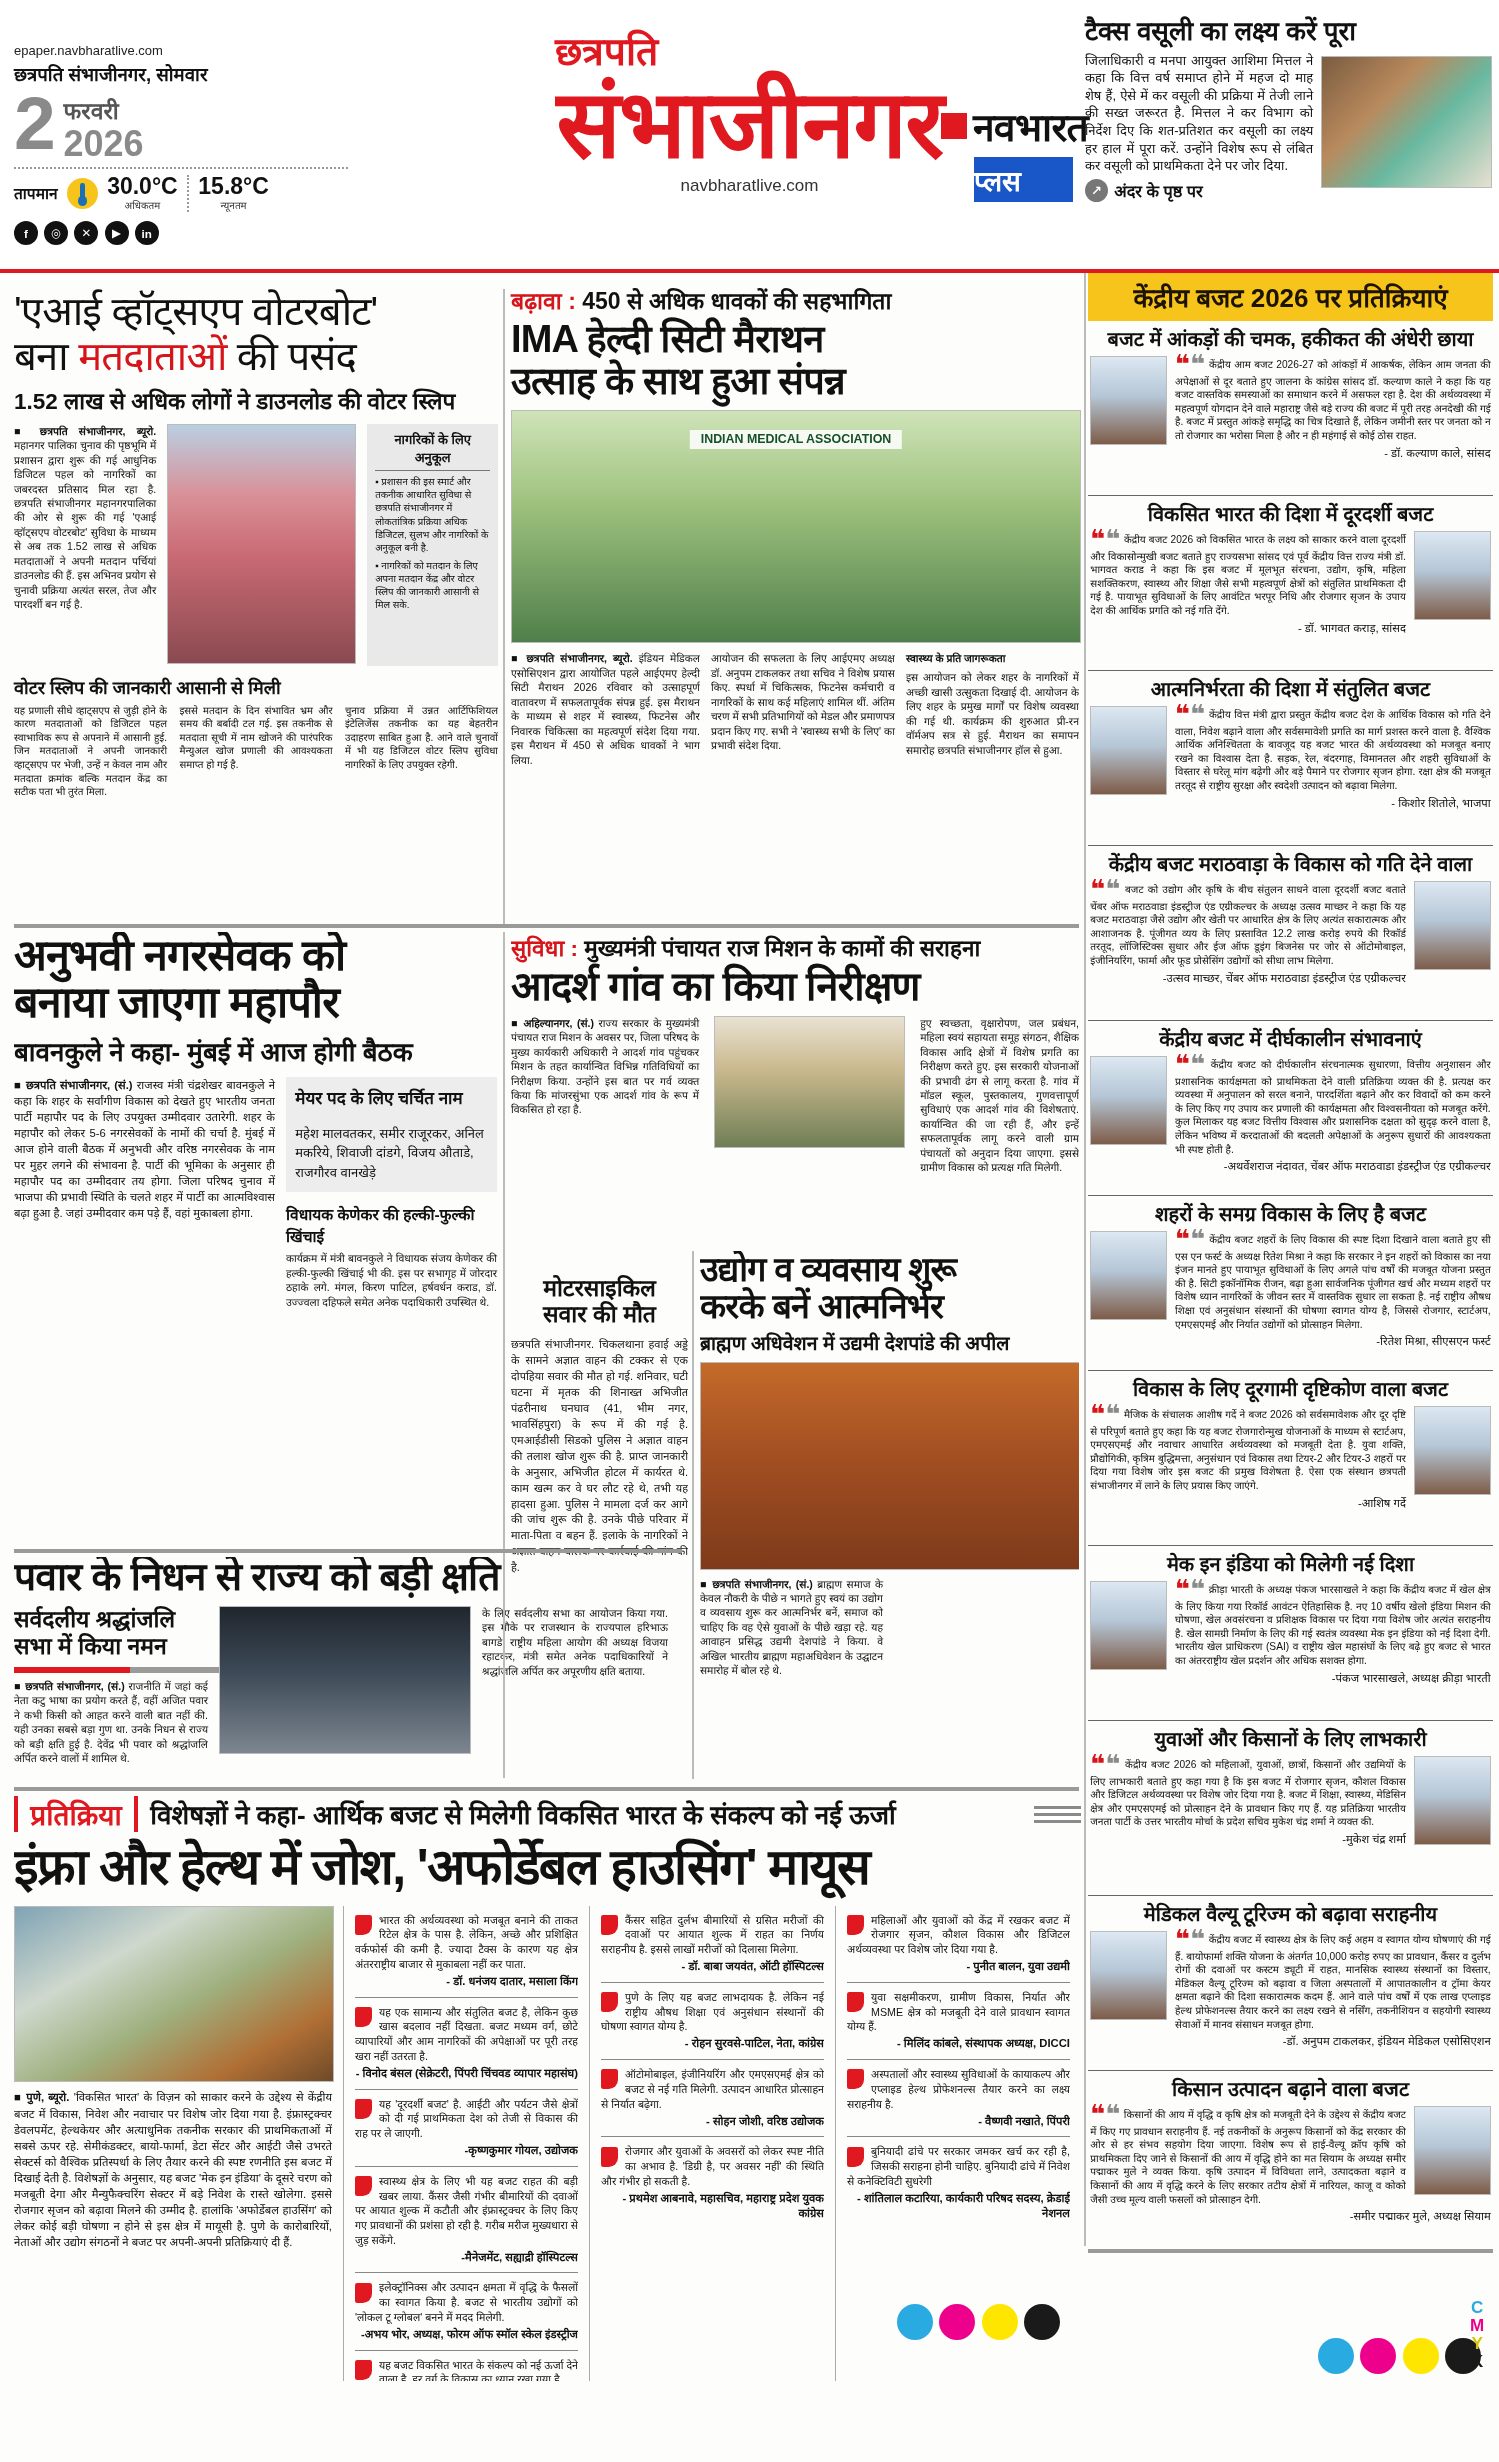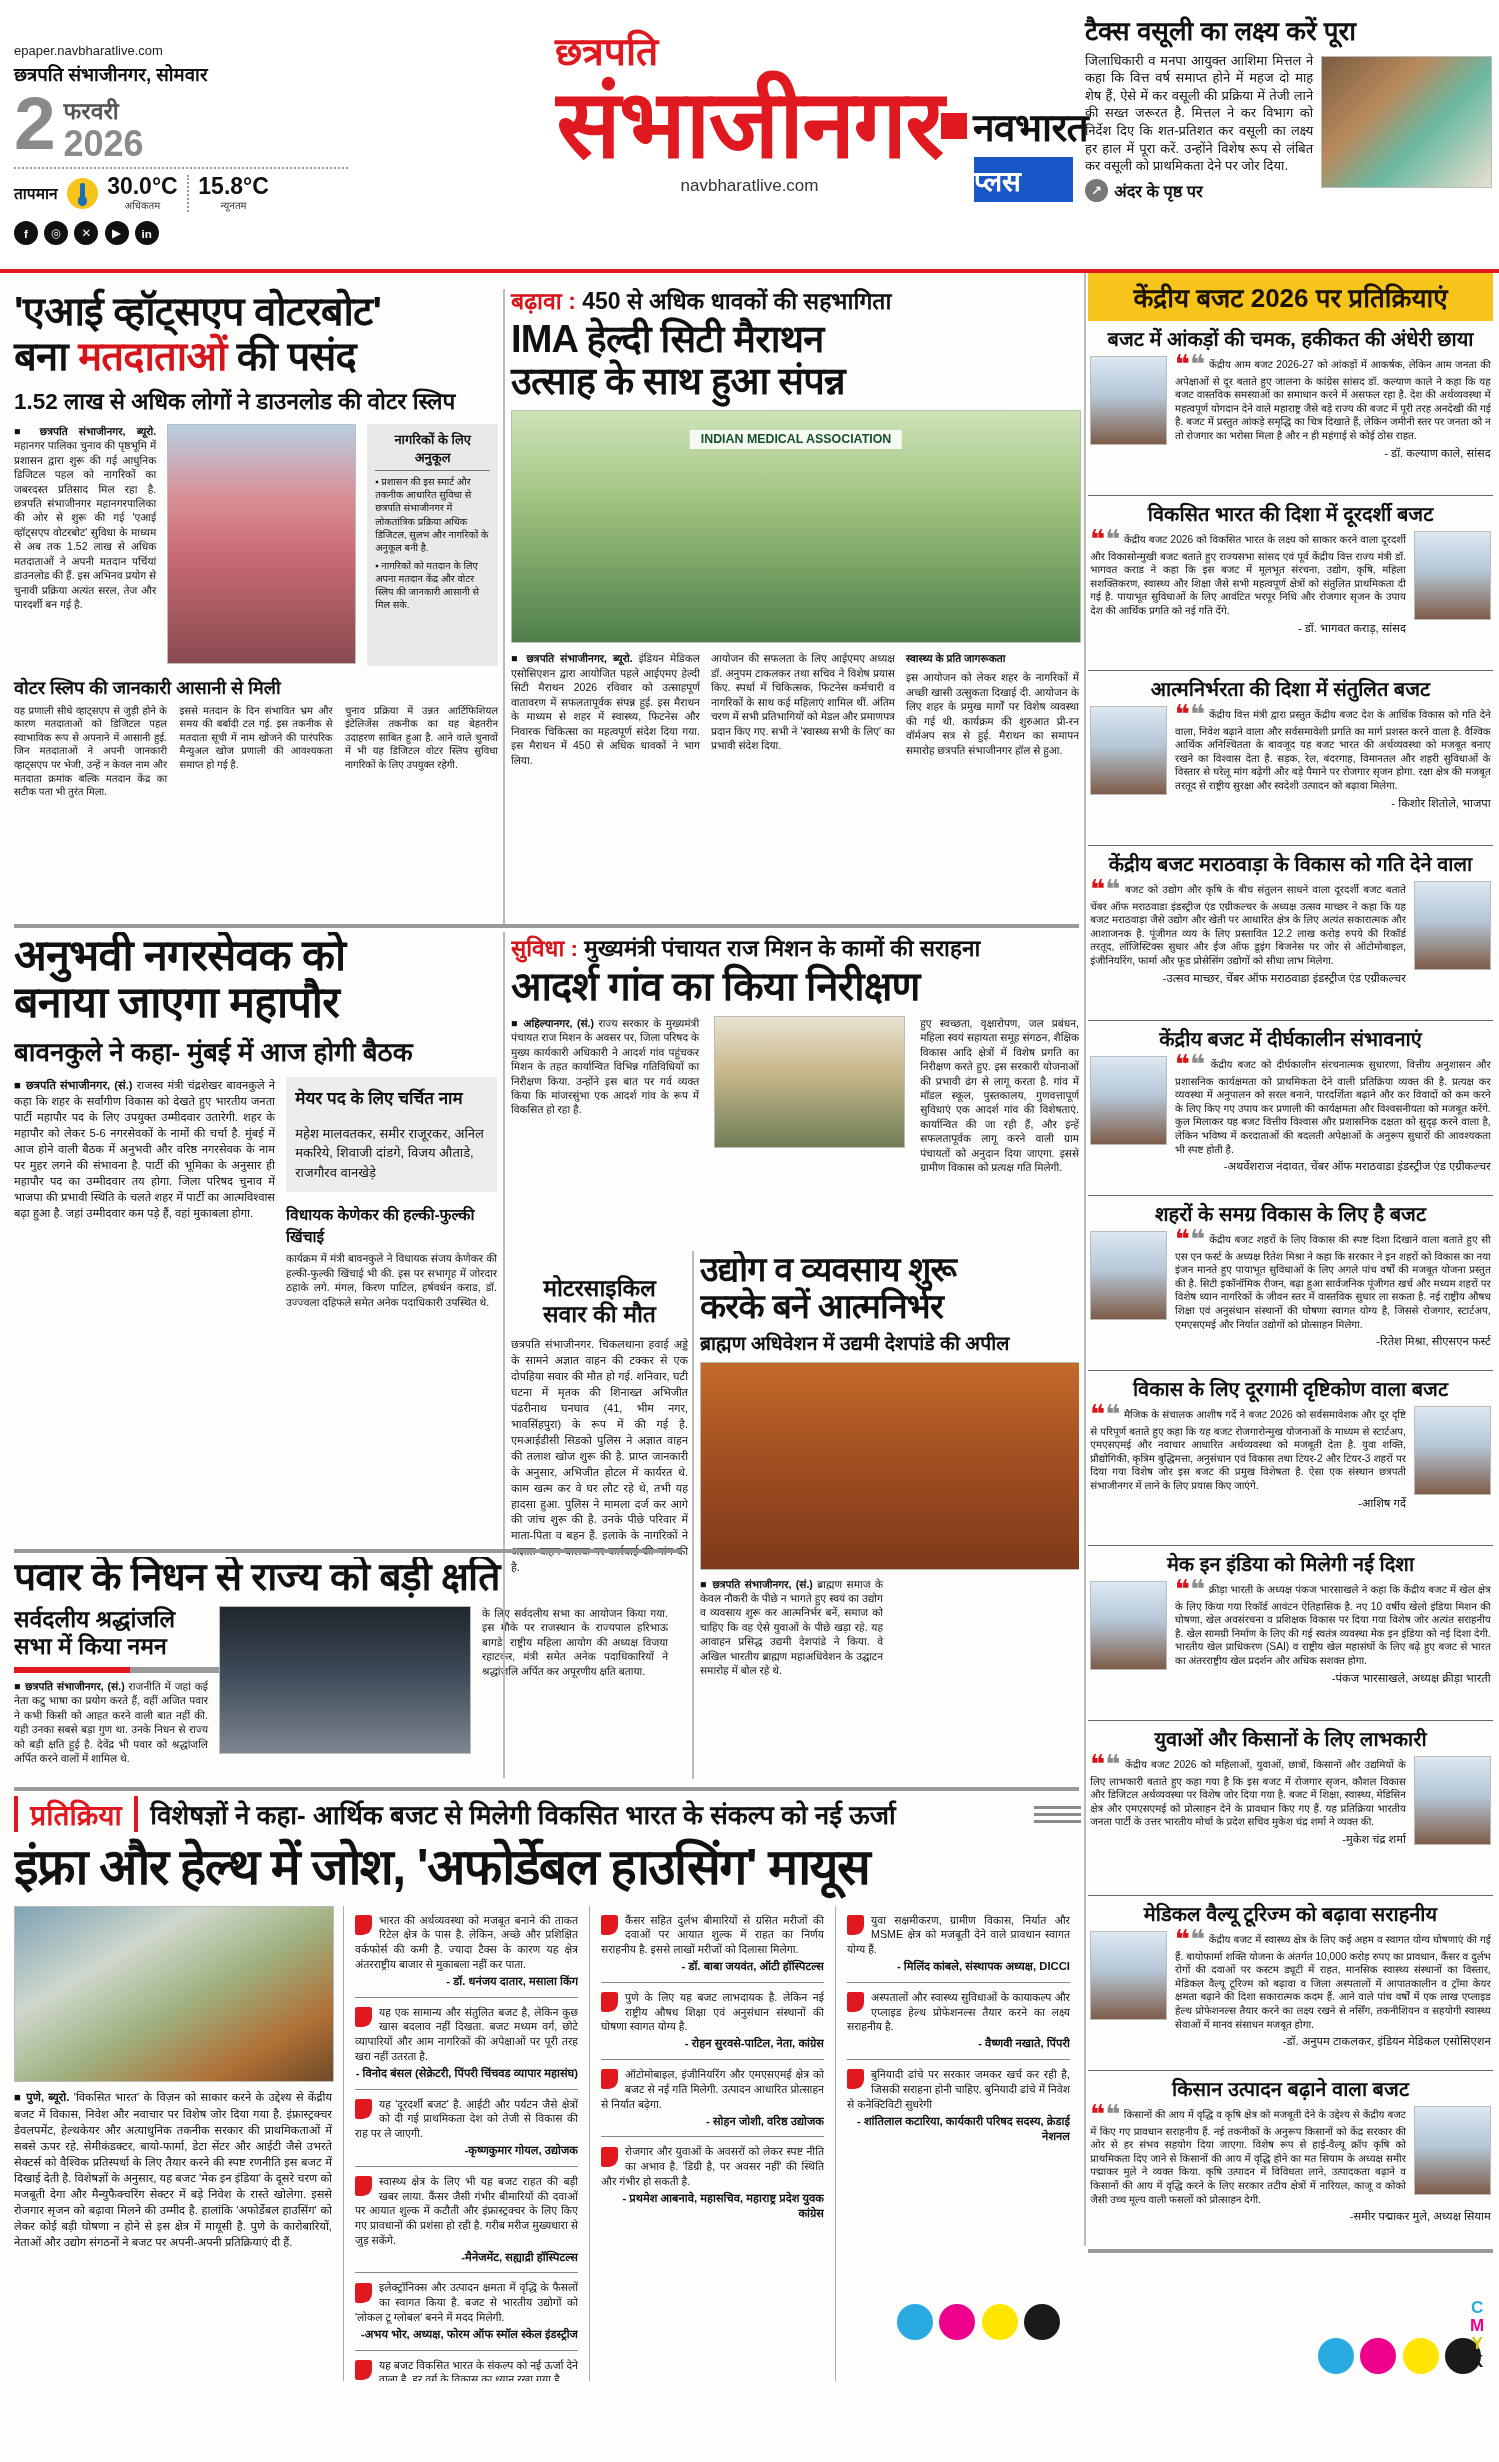--- a/index.html
+++ b/index.html
@@ -45,21 +45,21 @@
   .taxb{font-size:13px;line-height:1.35;margin-top:6.2px;text-align:justify}
   .taxphoto{float:right;width:169px;height:130px;margin:4.7px 0 3.1px 7.8px;border:0.8px solid #bbb;
             background:linear-gradient(135deg,#7a5c40 0%,#b98a5d 35%,#69b8a0 60%,#e8e0cf 100%)}
   .taxlink{display:flex;align-items:center;gap:6.2px;margin-top:4.7px;font-size:16.3px;font-weight:bold}
   .arrowc{width:23px;height:23px;border-radius:50%;background:#777;color:#fff;display:flex;align-items:center;justify-content:center;font-size:13px}
   
   .vl{position:absolute;width:1.6px;background:#bbb}
   .hrule{position:absolute;height:3.9px;background:#9a9a9a}
   
   .lead{left:14px;top:289px;width:484px}
-  .lh1{font-size:40px;font-weight:bold;line-height:1.12;letter-spacing:-0.8px}
+  .lh1{font-size:40px;font-weight:normal;line-height:1.12;letter-spacing:-0.8px}
   .ldeck{font-size:22.5px;font-weight:bold;margin:6.2px 0 7.8px}
   .leadrow{display:flex;gap:11px;height:242px;overflow:hidden}
   .lcol{width:152px;font-size:10.5px;line-height:1.38}
   .lphoto{width:200px;height:238px;border:0.8px solid #bbb;
           background:linear-gradient(180deg,#b9cfe2 0%,#d98f96 30%,#c96a74 55%,#8a4a50 100%)}
   .lbox{width:123px;background:#e9e9e9;padding:7.8px;font-size:9.7px;line-height:1.35}
   .lboxt{font-size:13px;font-weight:bold;text-align:center;margin-bottom:4.7px;border-bottom:1.6px solid #777;padding-bottom:3.1px}
   .lsub{font-size:18px;font-weight:bold;margin:9.3px 0 4.7px}
   .l3{column-count:3;column-gap:12.4px;font-size:10px;line-height:1.36;height:180px;overflow:hidden}
   .l3 p{margin:0 0 6.2px}
@@ -438,20 +438,21 @@
       <div class="qitem"><span class="qb"></span><span>इलेक्ट्रॉनिक्स और उत्पादन क्षमता में वृद्धि के फैसलों का स्वागत किया है. बजट से भारतीय उद्योगों को 'लोकल टू ग्लोबल' बनने में मदद मिलेगी.</span><div class="qattr">-अभय भोर, अध्यक्ष, फोरम ऑफ स्मॉल स्केल इंडस्ट्रीज</div></div>
       <div class="qitem"><span class="qb"></span><span>यह बजट विकसित भारत के संकल्प को नई ऊर्जा देने वाला है. हर वर्ग के विकास का ध्यान रखा गया है.</span></div>
     </div>
     <div class="bc bc3">
       <div class="qitem"><span class="qb"></span><span>कैंसर सहित दुर्लभ बीमारियों से ग्रसित मरीजों की दवाओं पर आयात शुल्क में राहत का निर्णय सराहनीय है. इससे लाखों मरीजों को दिलासा मिलेगा.</span><div class="qattr">- डॉ. बाबा जयवंत, ऑटी हॉस्पिटल्स</div></div>
       <div class="qitem"><span class="qb"></span><span>पुणे के लिए यह बजट लाभदायक है. लेकिन नई राष्ट्रीय औषध शिक्षा एवं अनुसंधान संस्थानों की घोषणा स्वागत योग्य है.</span><div class="qattr">- रोहन सुरवसे-पाटिल, नेता, कांग्रेस</div></div>
       <div class="qitem"><span class="qb"></span><span>ऑटोमोबाइल, इंजीनियरिंग और एमएसएमई क्षेत्र को बजट से नई गति मिलेगी. उत्पादन आधारित प्रोत्साहन से निर्यात बढ़ेगा.</span><div class="qattr">- सोहन जोशी, वरिष्ठ उद्योजक</div></div>
       <div class="qitem"><span class="qb"></span><span>रोजगार और युवाओं के अवसरों को लेकर स्पष्ट नीति का अभाव है. 'डिग्री है, पर अवसर नहीं' की स्थिति और गंभीर हो सकती है.</span><div class="qattr">- प्रथमेश आबनावे, महासचिव, महाराष्ट्र प्रदेश युवक कांग्रेस</div></div>
     </div>
     <div class="bc bc4">
+      <div class="qitem"><span class="qb"></span><span>महिलाओं और युवाओं को केंद्र में रखकर बजट में रोजगार सृजन, कौशल विकास और डिजिटल अर्थव्यवस्था पर विशेष जोर दिया गया है.</span><div class="qattr">- पुनीत बालन, युवा उद्यमी</div></div>
       <div class="qitem"><span class="qb"></span><span>युवा सक्षमीकरण, ग्रामीण विकास, निर्यात और MSME क्षेत्र को मजबूती देने वाले प्रावधान स्वागत योग्य हैं.</span><div class="qattr">- मिलिंद कांबले, संस्थापक अध्यक्ष, DICCI</div></div>
       <div class="qitem"><span class="qb"></span><span>अस्पतालों और स्वास्थ्य सुविधाओं के कायाकल्प और एप्लाइड हेल्थ प्रोफेशनल्स तैयार करने का लक्ष्य सराहनीय है.</span><div class="qattr">- वैष्णवी नखाते, पिंपरी</div></div>
       <div class="qitem"><span class="qb"></span><span>बुनियादी ढांचे पर सरकार जमकर खर्च कर रही है, जिसकी सराहना होनी चाहिए. बुनियादी ढांचे में निवेश से कनेक्टिविटी सुधरेगी</span><div class="qattr">- शांतिलाल कटारिया, कार्यकारी परिषद सदस्य, क्रेडाई नेशनल</div></div>
     </div>
   </div>
   <div class="abs" style="left:877px;top:509px">
     <span class="dot dc"></span><span class="dot dm"></span><span class="dot dy"></span><span class="dot dk"></span>
   </div>
 </div>
 

